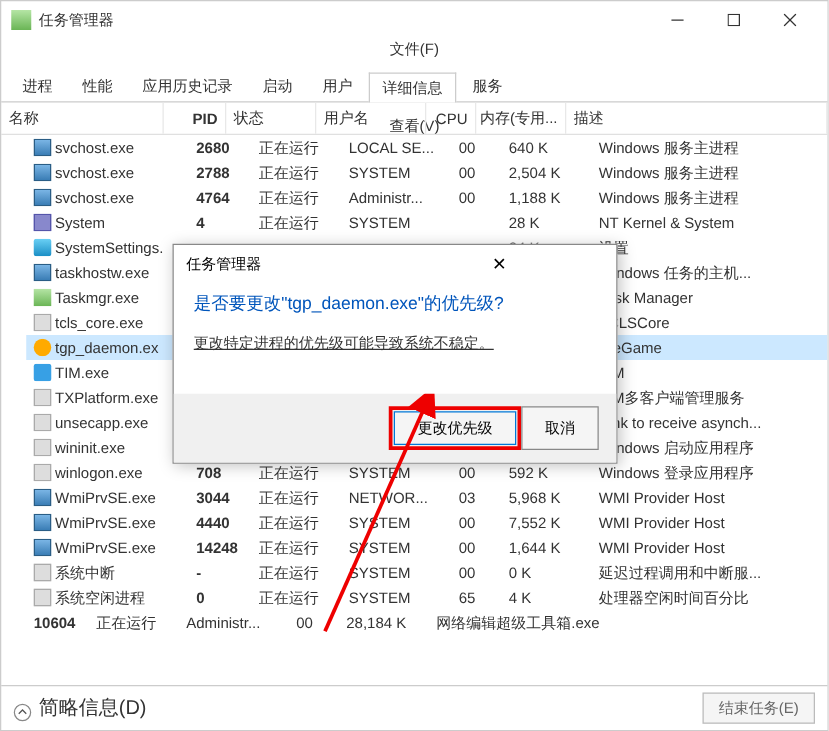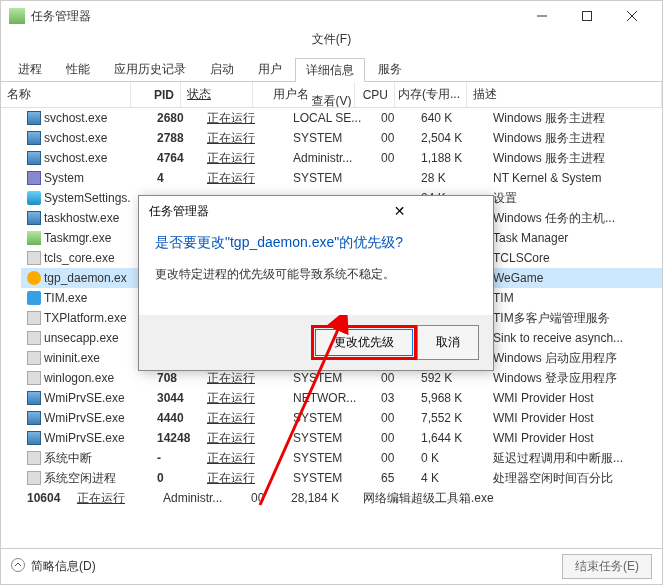--- a/index.html
+++ b/index.html
@@ -12,43 +12,43 @@
 .winbtn { width: 45px; height: 28px; display: flex; align-items: center; justify-content: center; }
 .winbtn svg { width: 10px; height: 10px; }
 .menubar { height: 22px; display: flex; align-items: center; padding: 0 6px; gap: 14px; font-size: 12px; color: #333; flex-direction: column; }
 .tabs { display: flex; border-bottom: 1px solid #ccc; padding: 4px 6px 0; gap: 2px; }
 .tab { font-size: 12px; padding: 3px 10px; border: 1px solid transparent; border-bottom: none; color: #333; }
 .tab.active { border-color: #ccc; background: #fff; position: relative; top: 1px; }
 .headers { display: flex; border-bottom: 1px solid #e0e0e0; height: 26px; align-items: center; font-size: 12px; color: #333; }
 .headers > div { padding: 0 6px; border-right: 1px solid #e8e8e8; height: 100%; display: flex; align-items: center; overflow: hidden; white-space: nowrap; }
 .col-name { width: 130px; }
 .col-pid { width: 50px; justify-content: flex-end; font-weight: bold; }
-.col-state { width: 72px; text-decoration: underline; }
-.col-user { width: 88px; margin-left: 14px; }
+.col-state { width: 72px; }
+.col-user { width: 88px; }
 .col-cpu { width: 40px; justify-content: flex-end; }
 .col-mem { width: 72px; justify-content: flex-end; }
 .col-desc { flex: 1; }
 .rows { flex: 1; overflow: hidden; padding-left: 20px; }
 .row { display: flex; height: 20px; align-items: center; font-size: 12px; color: #333; }
 .row.selected { background: #cce8ff; }
 .row > div { padding: 0 6px; overflow: hidden; white-space: nowrap; text-overflow: ellipsis; }
 .proc-icon { width: 14px; height: 14px; margin-right: 3px; flex-shrink: 0; display: inline-block; }
 .col-name-cell { width: 130px; display: flex; align-items: center; }
 .footer { height: 36px; border-top: 1px solid #ccc; display: flex; align-items: center; padding: 0 10px; justify-content: space-between; }
-.footer-left { display: flex; align-items: flex-start; gap: 6px; font-size: 12px; color: #333; }
+.footer-left { display: flex; align-items: flex-end; gap: 6px; font-size: 16px; color: #333; }
 .footer-btn { font-size: 12px; padding: 3px 12px; border: 1px solid #bbb; background: #f5f5f5; color: #666; }
 .chev { width: 14px; height: 14px; border: 1px solid #888; border-radius: 50%; display: flex; align-items: center; justify-content: center; }
 
 .dialog { position: absolute; left: 138px; top: 195px; width: 356px; background: #fff; border: 1px solid #888; box-shadow: 2px 2px 12px rgba(0,0,0,0.25); }
 .dialog-title { height: 30px; display: flex; align-items: center; padding: 0 10px; font-size: 12px; }
 .dialog-title span { flex: 1; }
 .dialog-close { width: 30px; text-align: center; font-size: 14px; }
 .dialog-body { padding: 8px 16px 14px; }
 .dialog-q { color: #0055bb; font-size: 14px; margin-bottom: 14px; }
-.dialog-msg { font-size: 12px; color: #333; margin-bottom: 18px; }
+.dialog-msg { font-size: 12px; color: #333; margin-bottom: 18px; text-decoration: underline; }
 .dialog-btns { display: flex; justify-content: flex-end; background: #f0f0f0; padding: 10px 14px; }
 .dialog-btn { font-size: 12px; padding: 4px 18px; border: 1px solid #888; background: #f5f5f5; }
 .highlight-box { border: 3px solid #e00; padding: 1px; }
 .arrow-overlay { position: absolute; pointer-events: none; }
 
 .ic-svc { background: linear-gradient(#7ab5e5,#3a7db5); border: 1px solid #2a5d85; }
 .ic-sys { background: #88c; border: 1px solid #55a; }
 .ic-set { background: linear-gradient(#6ad0f5,#1a8ec5); border-radius: 2px; }
 .ic-tm  { background: linear-gradient(#b5e5a5,#6ab555); }
 .ic-gen { background: #ddd; border: 1px solid #aaa; }

